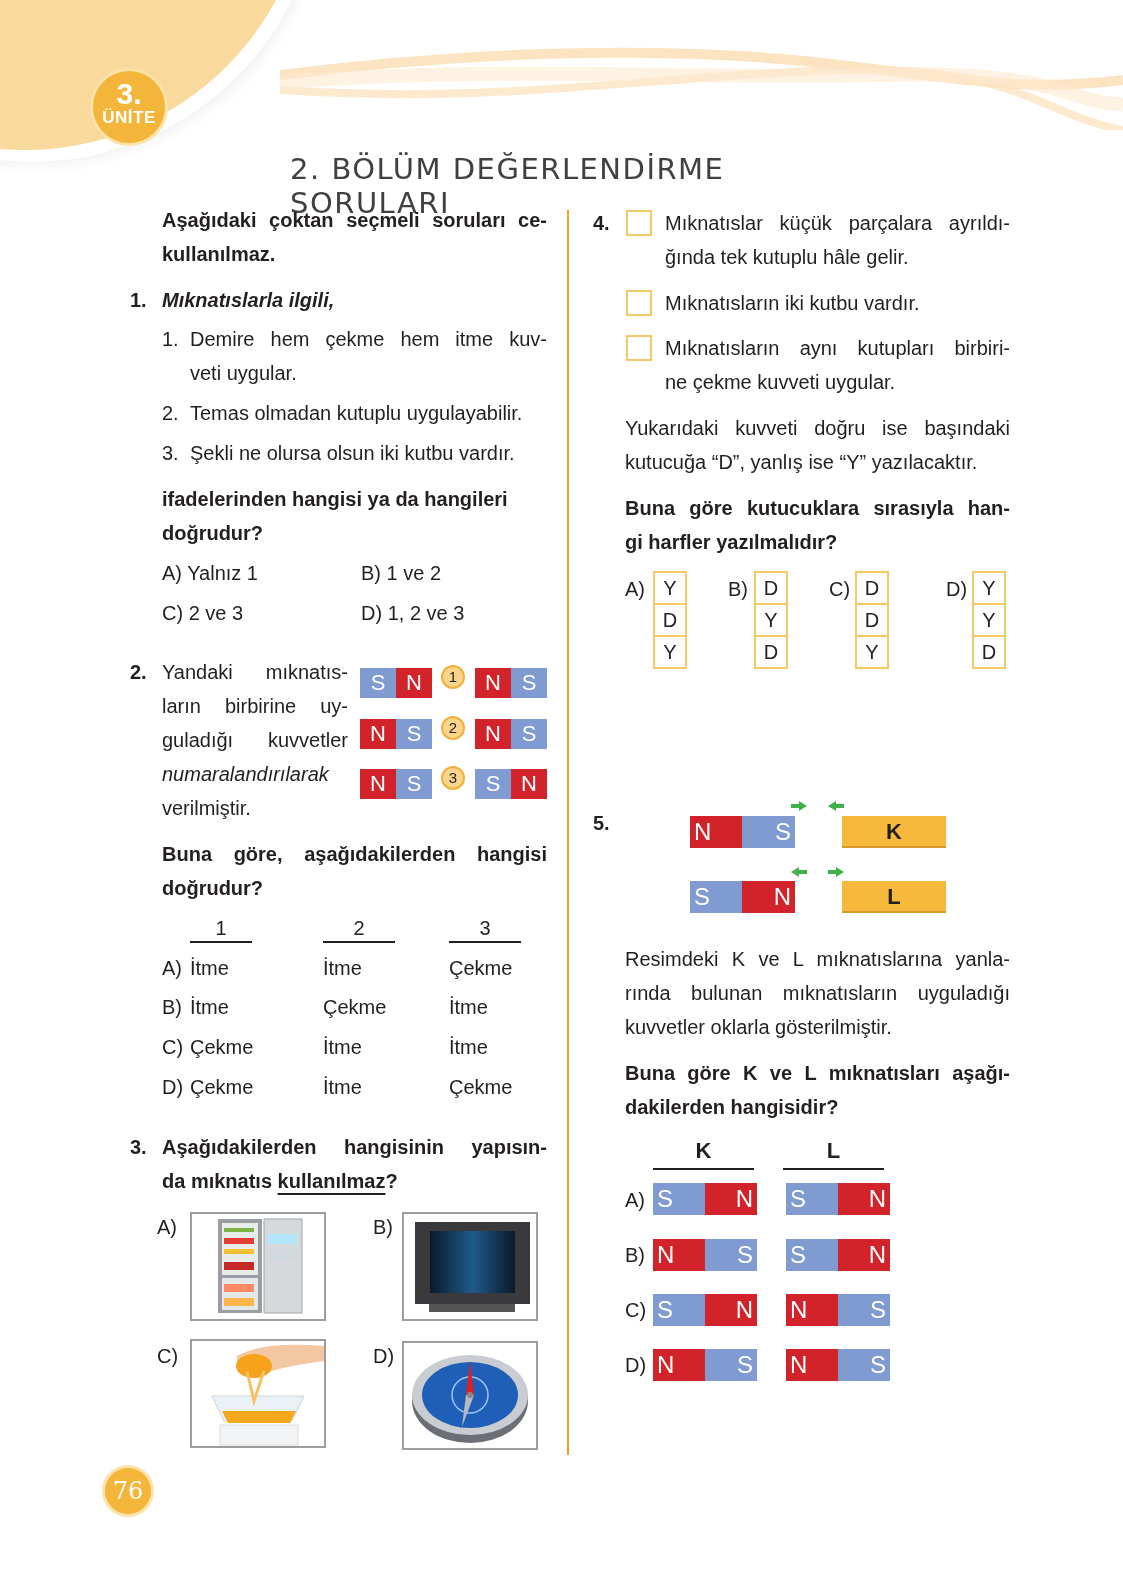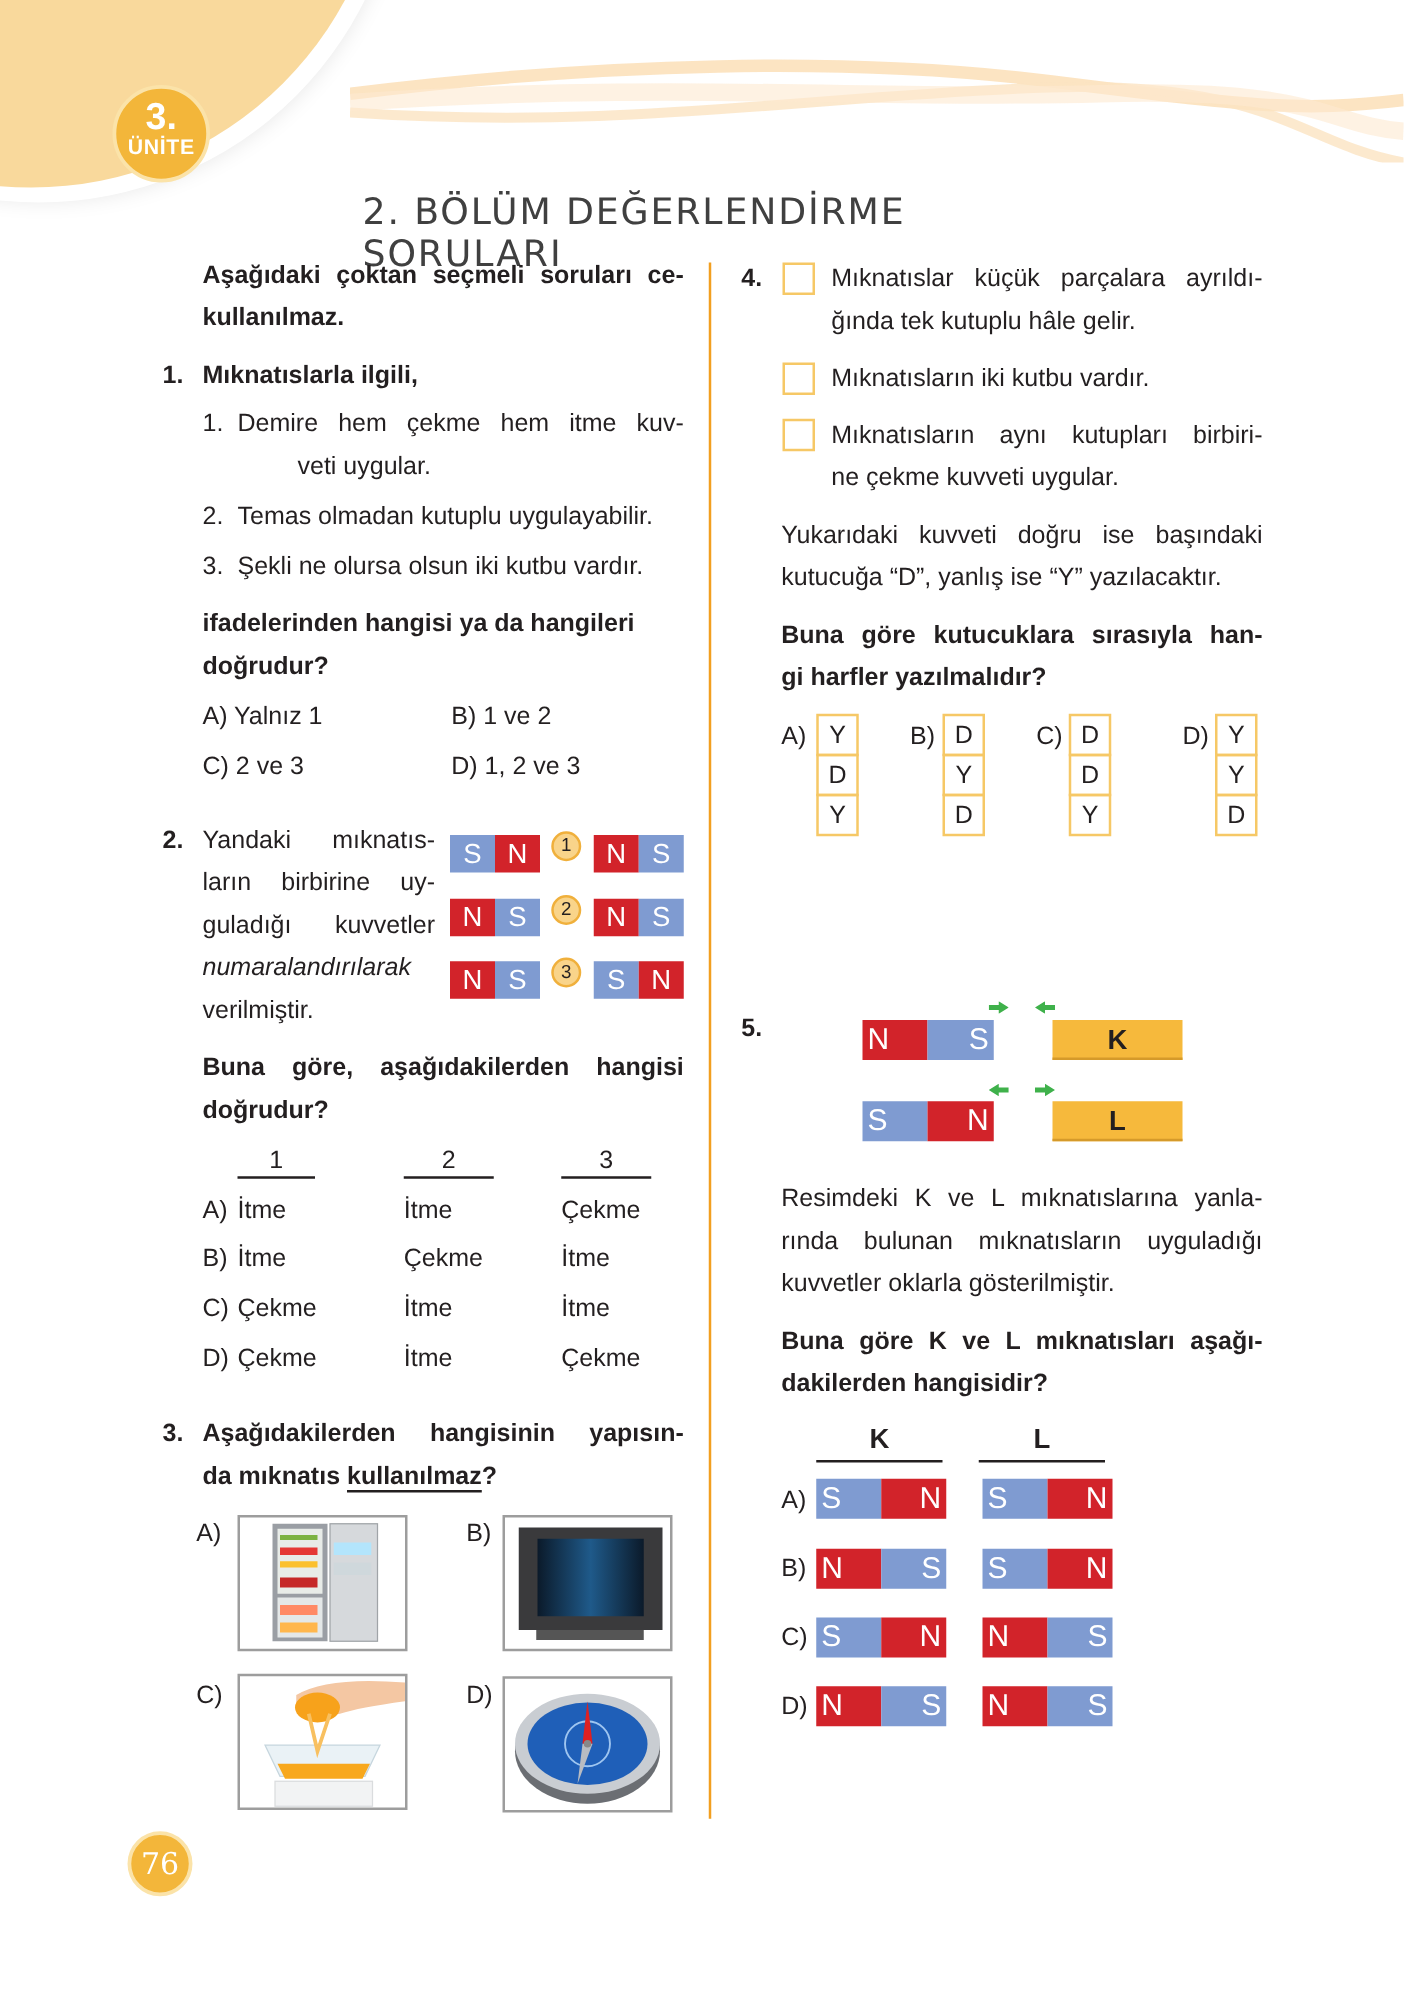--- a/index.html
+++ b/index.html
@@ -73,24 +73,24 @@
   <span class="lbl">ÜNİTE</span>
 </div>
 <div class="title">2. BÖLÜM DEĞERLENDİRME SORULARI</div>
 
 <div class="divider"></div>
 
 <div class="txt b just" style="left:162px; top:203px; width:385px;">Aşağıdaki çoktan seçmeli soruları ce-</div>
 <div class="txt b" style="left:162px; top:237px;">kullanılmaz.</div>
 
 <div class="qnum" style="left:130px; top:283px;">1.</div>
-<div class="txt b" style="left:162px; top:283px;">Mıknatıslarla ilgili,</div>
+<div class="txt b" style="left:162px; top:283px;font-style:italic;">Mıknatıslarla ilgili,</div>
 <div class="txt" style="left:162px; top:322px;">1.</div>
 <div class="txt just" style="left:190px; top:322px; width:357px;">Demire hem çekme hem itme kuv-</div>
-<div class="txt" style="left:190px; top:356px;margin-left:48px;">veti uygular.</div>
+<div class="txt" style="left:190px; top:356px;">veti uygular.</div>
 <div class="txt" style="left:162px; top:396px;">2.</div>
 <div class="txt" style="left:190px; top:396px;">Temas olmadan kutuplu uygulayabilir.</div>
 <div class="txt" style="left:162px; top:436px;">3.</div>
 <div class="txt" style="left:190px; top:436px;">Şekli ne olursa olsun iki kutbu vardır.</div>
 <div class="txt b" style="left:162px; top:482px;">ifadelerinden hangisi ya da hangileri</div>
 <div class="txt b" style="left:162px; top:516px;">doğrudur?</div>
 
 <div class="txt" style="left:162px; top:556px;">
   <span>A)</span>
   <span>Yalnız 1</span>

